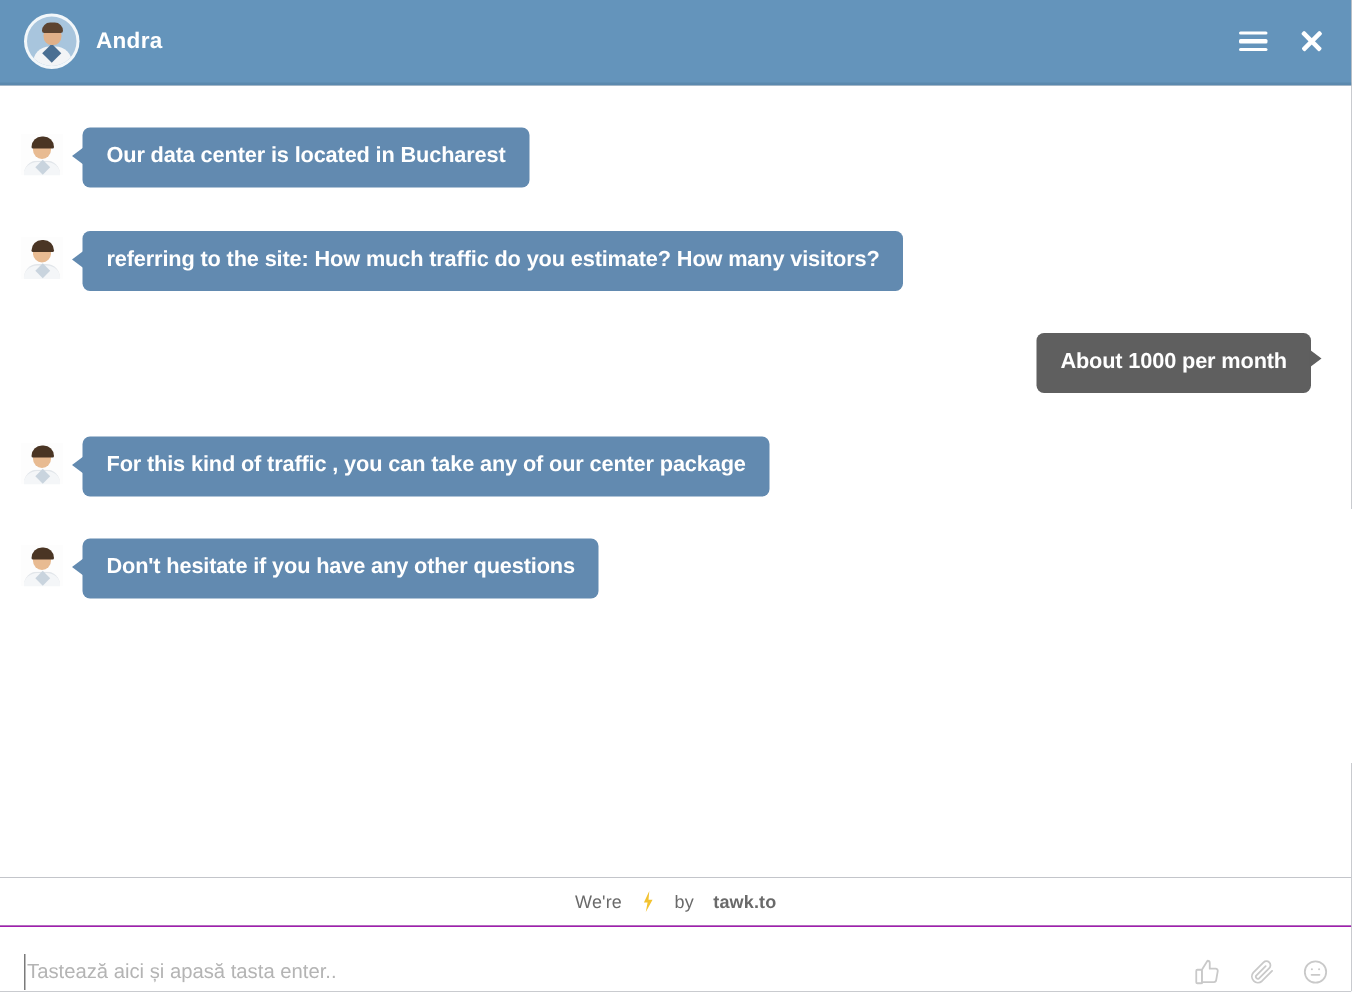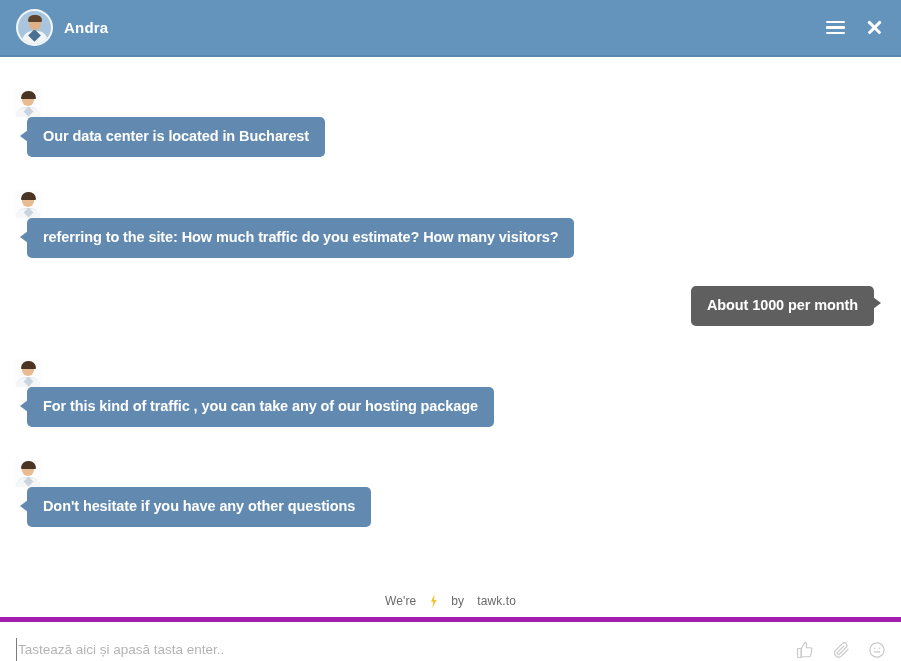--- a/index.html
+++ b/index.html
@@ -160,21 +160,21 @@
     overflow: hidden;
     background: #ffffff;
     padding: 28px 14px 0 14px;
     box-sizing: border-box;
   }
   .msg-row {
     display: flex;
     align-items: flex-start;
     margin-bottom: 28.5px;
   }
-  .msg-row.agent { justify-content: flex-start; flex-direction: column; }
+  .msg-row.agent { justify-content: flex-start; }
   .msg-row.visitor { justify-content: flex-end; }
 
   .msg-avatar {
     width: 28px;
     height: 28px;
     flex: 0 0 auto;
     position: relative;
     overflow: hidden;
     background: #ffffff;
     margin-top: 4px;
@@ -303,31 +303,32 @@
     position: absolute;
     left: 0; top: 0;
     width: 9px;
     height: 14px;
     background: #f2c230;
     clip-path: polygon(58% 0%, 18% 55%, 45% 55%, 32% 100%, 82% 42%, 52% 42%);
   }
   .brand-link {
     color: #6a6a6a;
     text-decoration: none;
+    font-weight: bold;
   }
 
   
   #input-bar {
     position: absolute;
     left: 0;
     bottom: 0;
     width: 901px;
     height: 44px;
     background: #ffffff;
-    border-top: 5px solid #a21caf;
+    border-top: 1px solid #a21caf;
     box-sizing: border-box;
     display: flex;
     align-items: center;
     padding: 16px 14px 0 16px;
   }
   #chat-input {
     flex: 1 1 auto;
     border: none;
     outline: none;
     background: transparent;
@@ -422,21 +423,21 @@
     </div>
 
     <div class="msg-row agent">
       <div class="msg-avatar">
         <div class="ava-bg"></div>
         <div class="ava-body"></div>
         <div class="ava-collar"></div>
         <div class="ava-face"></div>
         <div class="ava-hair"></div>
       </div>
-      <div class="bubble agent-bubble">For this kind of traffic , you can take any of our hosting package</div>
+      <div class="bubble agent-bubble">For this kind of traffic , you can take any of our center package</div>
     </div>
 
 
 
     <div class="msg-row agent">
       <div class="msg-avatar">
         <div class="ava-bg"></div>
         <div class="ava-body"></div>
         <div class="ava-collar"></div>
         <div class="ava-face"></div>

